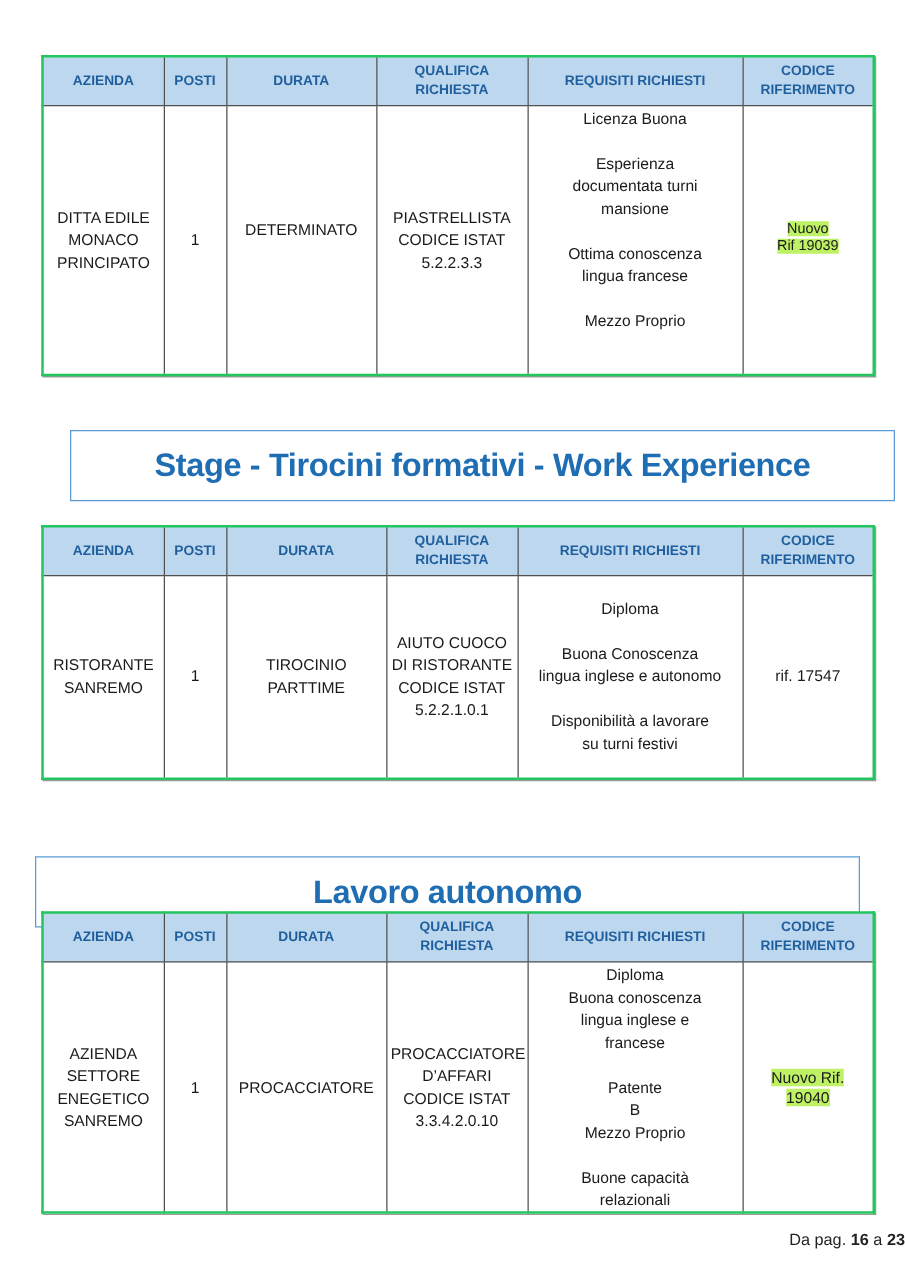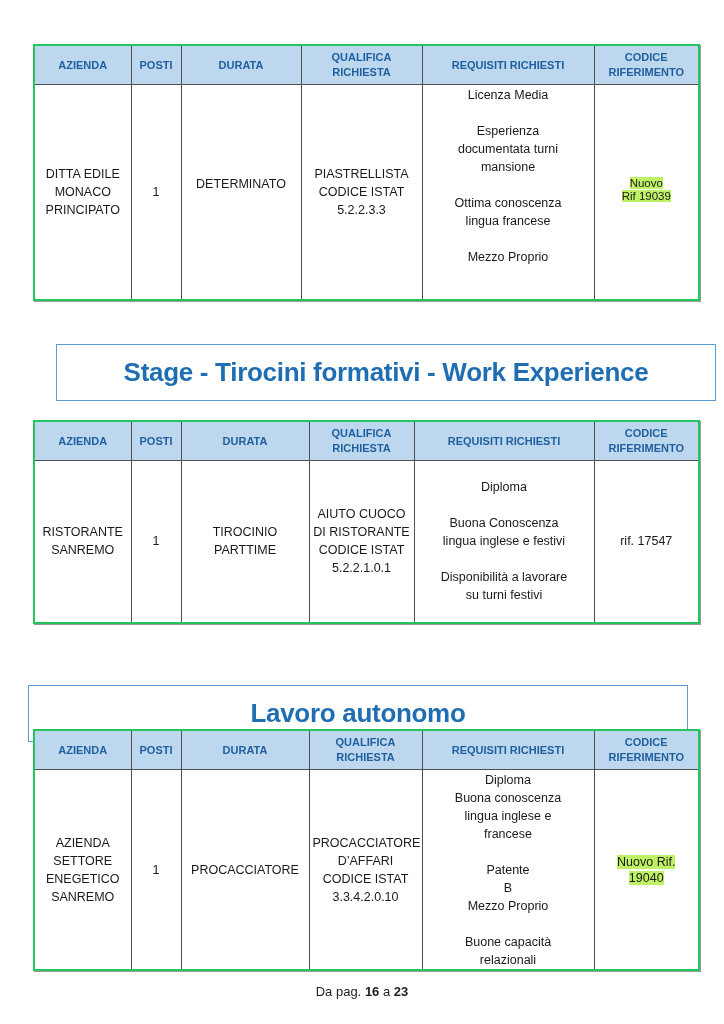--- a/index.html
+++ b/index.html
@@ -70,21 +70,21 @@
       color: #1f6eb4;
       font-weight: bold;
       font-size: 26px;
       letter-spacing: -0.3px;
     }
     .footer {
       position: absolute;
       top: 984px;
       left: 0;
       width: 724px;
-      text-align: center;
+      text-align: right;
       font-size: 13px;
       color: #222;
     }
     .footer b { font-weight: bold; }
   </style>
 </head>
 <body>
 
 <table class="tbl" style="top:44px;">
   <colgroup>
@@ -113,21 +113,21 @@
         <span>PRINCIPATO</span>
       </td>
       <td>1</td>
       <td style="vertical-align:middle;"><span style="position:relative; top:-8px;">DETERMINATO</span></td>
       <td class="cell-lines">
         <span>PIASTRELLISTA</span>
         <span>CODICE ISTAT</span>
         <span>5.2.2.3.3</span>
       </td>
       <td class="cell-lines" style="vertical-align:top; padding-top:1px;">
-        <span>Licenza Media</span>
+        <span>Licenza Buona</span>
         <span class="gap"></span>
         <span>Esperienza</span>
         <span>documentata turni</span>
         <span>mansione</span>
         <span class="gap"></span>
         <span>Ottima conoscenza</span>
         <span>lingua francese</span>
         <span class="gap"></span>
         <span>Mezzo Proprio</span>
       </td>
@@ -178,21 +178,21 @@
       <td class="cell-lines">
         <span>AIUTO CUOCO</span>
         <span>DI RISTORANTE</span>
         <span>CODICE ISTAT</span>
         <span>5.2.2.1.0.1</span>
       </td>
       <td class="cell-lines">
         <span>Diploma</span>
         <span class="gap"></span>
         <span>Buona Conoscenza</span>
-        <span>lingua inglese e festivi</span>
+        <span>lingua inglese e autonomo</span>
         <span class="gap"></span>
         <span>Disponibilità a lavorare</span>
         <span>su turni festivi</span>
       </td>
       <td>rif. 17547</td>
     </tr>
   </tbody>
 </table>
 
 <div class="banner" style="top:657px;margin-top:28px;">

